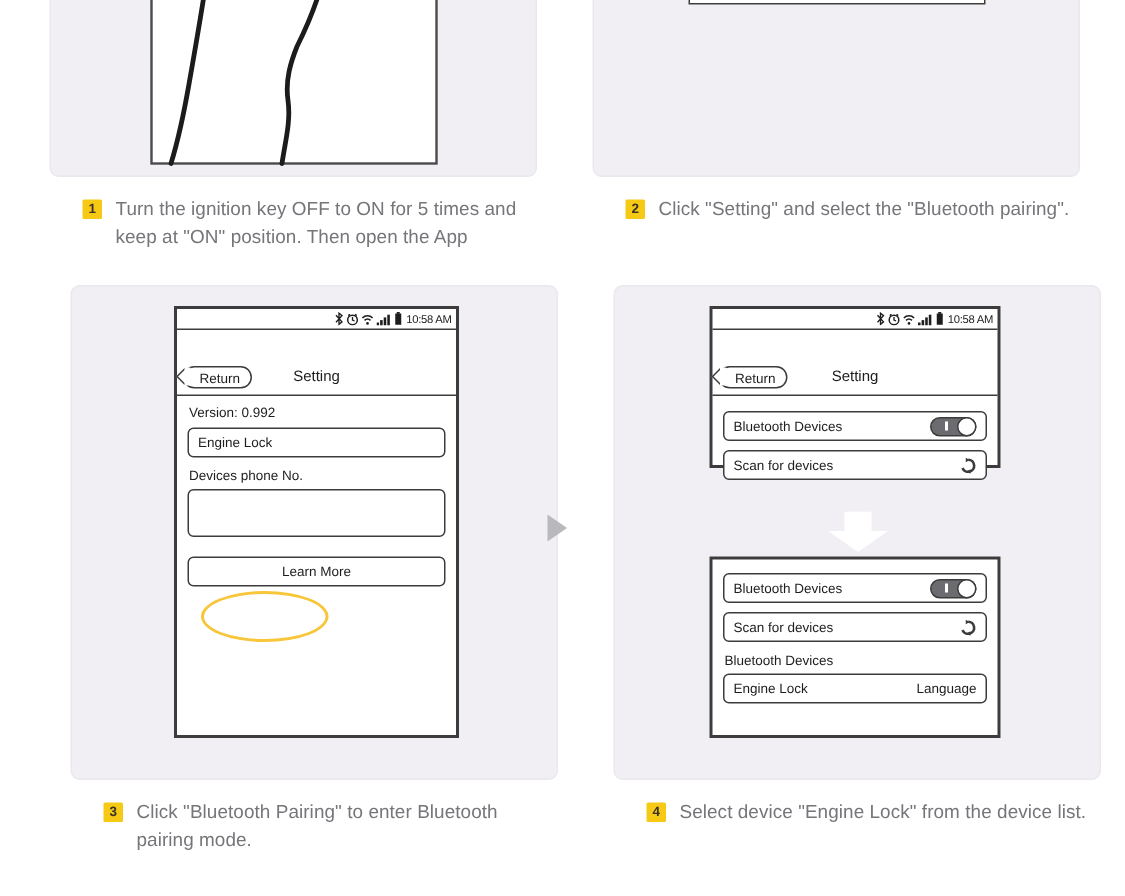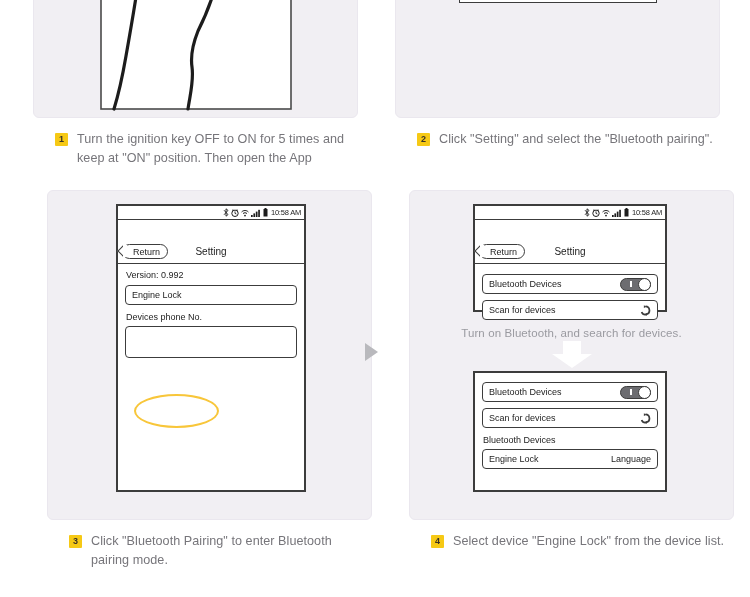--- a/index.html
+++ b/index.html
@@ -352,20 +352,23 @@
             </div>
 
             <div class="sect-label">Devices phone No.</div>
 
             <div class="pill empty">
               <span class="left"></span>
             </div>
 
             <div style="height:7px;"></div>
 
+            <div class="pill centered">
+              <span class="left">Learn More</span>
+            </div>
           </div>
         </div>
 
         <div class="highlight" style="left:86px; top:203px; width:81px; height:30px; border-width:2.4px;"></div>
       </div>
 
       <div class="caption">
         <div class="badge">3</div>
         <div class="caption-text">Click "Bluetooth Pairing" to enter Bluetooth pairing mode.</div>
       </div>
@@ -427,21 +430,20 @@
                     <path d="M6,1.6 A4.4,4.4 0 1 1 1.8,7.6" fill="none" stroke="#3c3c3c" stroke-width="1.9"></path>
                     <path d="M4.2,0.2 L7.0,1.8 L4.2,3.4 Z" fill="#3c3c3c"></path>
                     <path d="M7.6,8.6 L4.8,10.2 L7.6,11.8 Z" fill="#3c3c3c"></path>
                   </svg>
                 </span>
               </span>
             </div>
           </div>
         </div>
 
-        <div class="hint-text" style="position:absolute; left:0; right:0; top:128px;">Turn on Bluetooth, and search for devices.</div>
 
         <div class="down-arrow" style="position:absolute; left:0; right:0; top:150px;">
           <svg width="44" height="28" viewBox="0 0 44 28">
             <path d="M13,0 L31,0 L31,13 L42,13 L22,27 L2,13 L13,13 Z" fill="#ffffff"></path>
           </svg>
         </div>
 
         <div class="screen" style="position:absolute; left:63px; top:180px; width:194px; height:121px;">
           <div class="screen-body" style="padding-top:9px;">
             <div class="pill">

